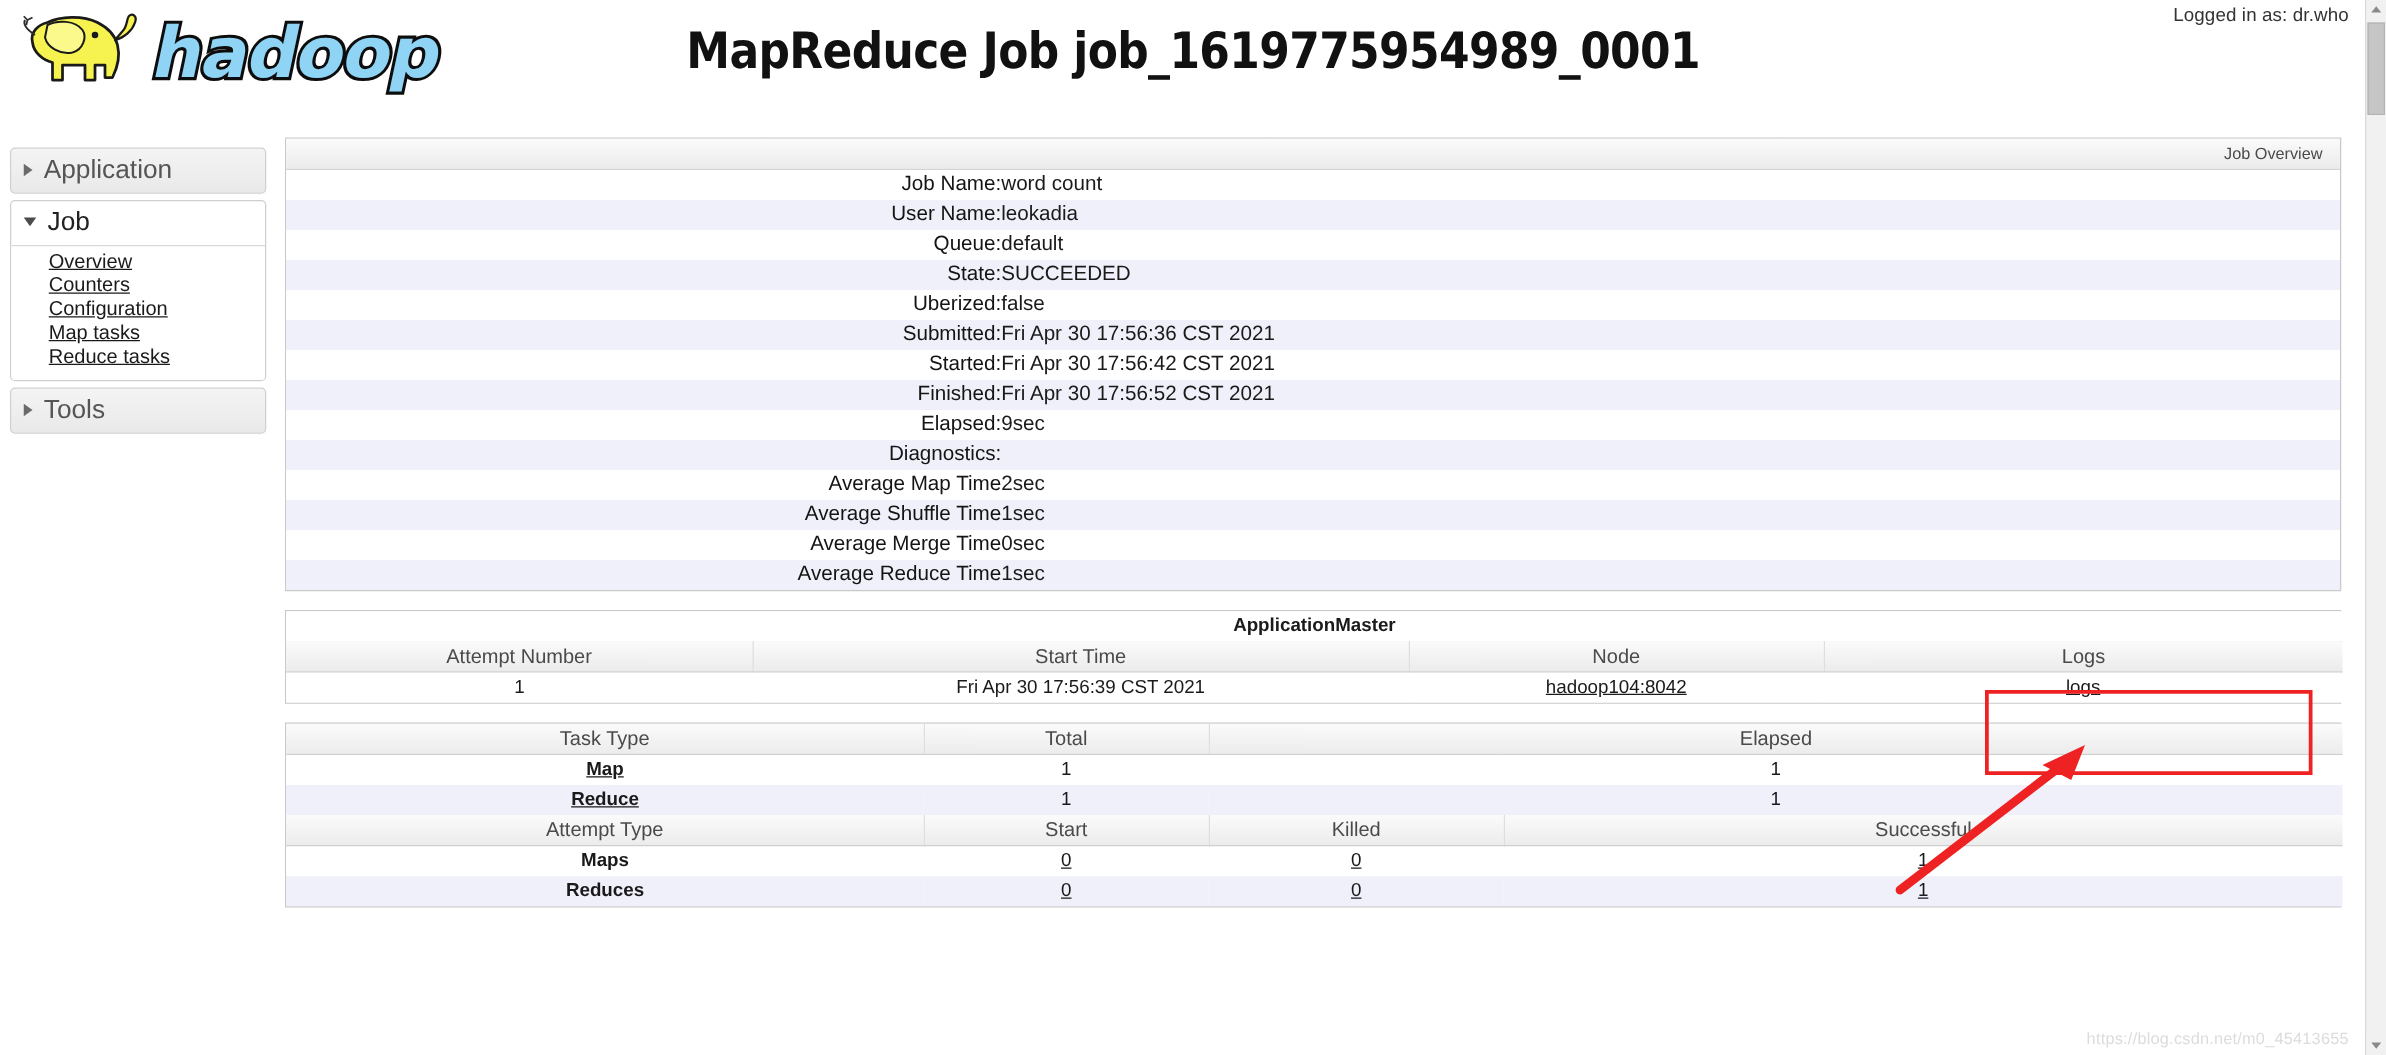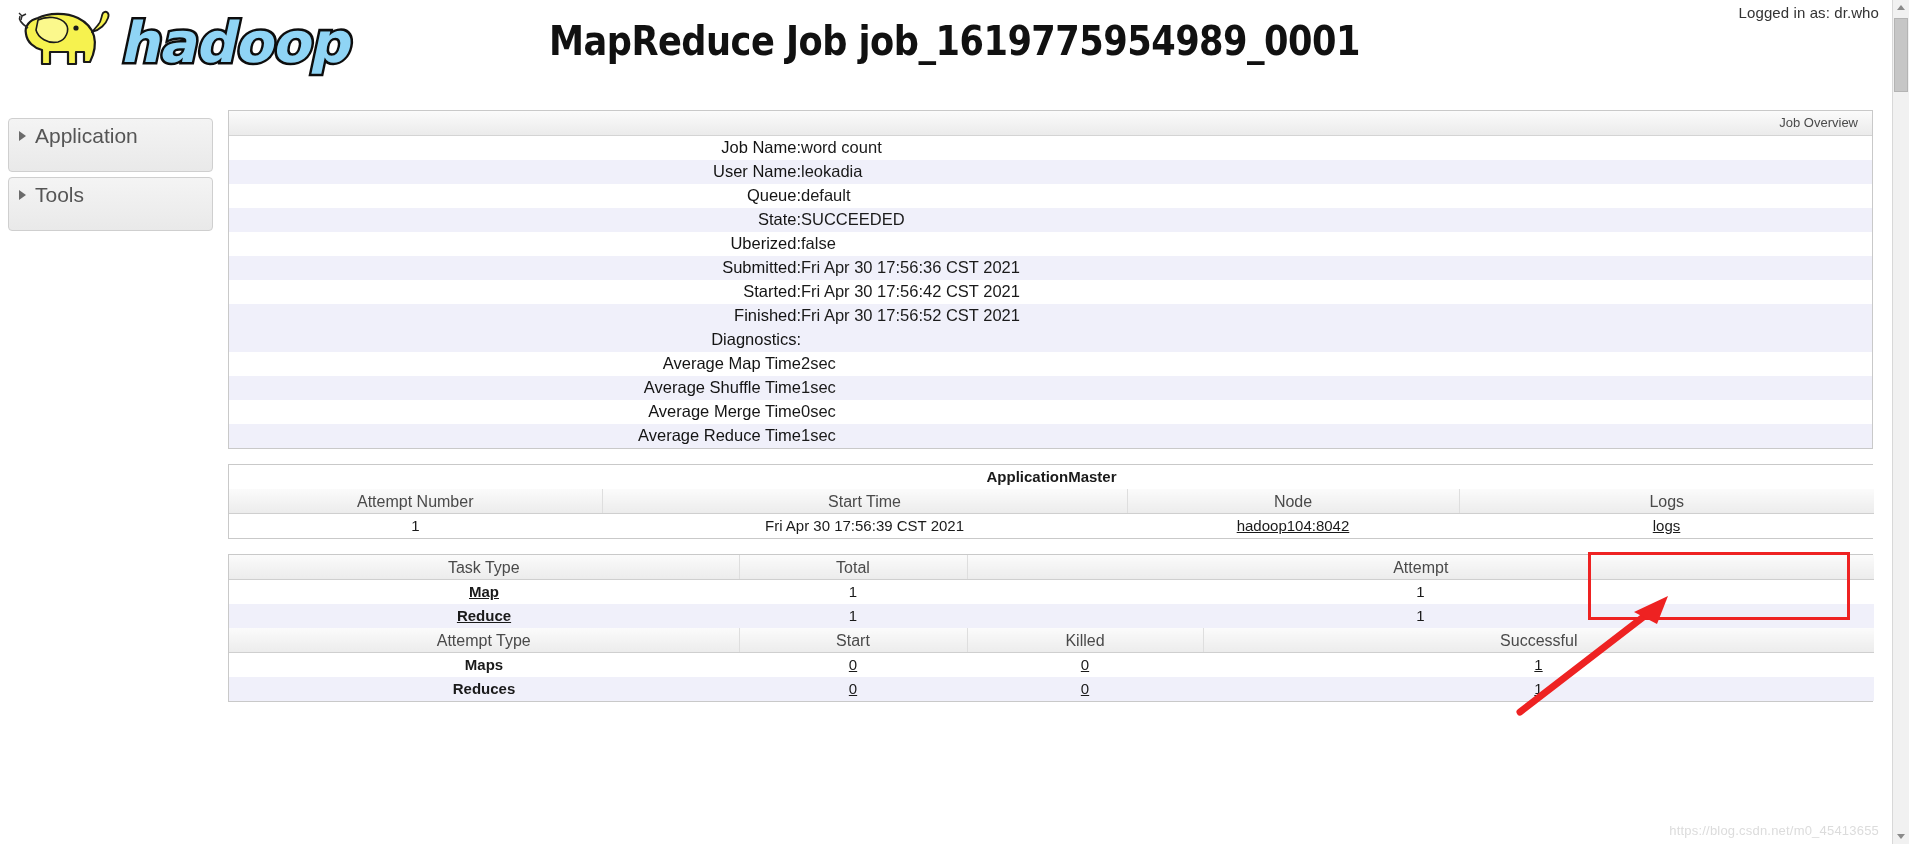--- a/index.html
+++ b/index.html
@@ -89,21 +89,21 @@
     margin-bottom: 5px;
     background: #ffffff;
     overflow: hidden;
   }
   .nav-block.collapsed {
     background: linear-gradient(#f4f4f4, #e9e9e9);
   }
   .nav-head {
     display: flex;
     align-items: center;
-    padding: 5px 6px 23px 10px;
+    padding: 5px 6px 6px 10px;
     font-size: 21px;
     color: #444444;
     font-family: "Liberation Sans", sans-serif;
   }
   .nav-block.collapsed .nav-head { color: #555555; }
   .nav-block.expanded .nav-head { color: #222222; }
   .tri {
     display: inline-block;
     margin-right: 9px;
     width: 0; height: 0;
@@ -278,20 +278,33 @@
 
   <nav class="sidebar">
 
     <div class="nav-block collapsed">
       <div class="nav-head">
         <span class="tri right"></span>
         <span>Application</span>
       </div>
     </div>
 
+    <div class="nav-block expanded">
+      <div class="nav-head">
+        <span class="tri down"></span>
+        <span>Job</span>
+      </div>
+      <div class="nav-sub">
+        <a class="nav-link">Overview</a>
+        <a class="nav-link">Counters</a>
+        <a class="nav-link">Configuration</a>
+        <a class="nav-link">Map tasks</a>
+        <a class="nav-link">Reduce tasks</a>
+      </div>
+    </div>
 
     <div class="nav-block collapsed">
       <div class="nav-head">
         <span class="tri right"></span>
         <span>Tools</span>
       </div>
     </div>
   </nav>
 
   <main class="content">
@@ -324,20 +337,24 @@
             <td class="jo-label">Submitted:</td>
             <td class="jo-value">Fri Apr 30 17:56:36 CST 2021</td>
           </tr>
           <tr class="odd">
             <td class="jo-label">Started:</td>
             <td class="jo-value">Fri Apr 30 17:56:42 CST 2021</td>
           </tr>
           <tr class="even">
             <td class="jo-label">Finished:</td>
             <td class="jo-value">Fri Apr 30 17:56:52 CST 2021</td>
+          </tr>
+          <tr class="odd">
+            <td class="jo-label">Elapsed:</td>
+            <td class="jo-value">9sec</td>
           </tr>
           <tr class="even">
             <td class="jo-label">Diagnostics:</td>
             <td class="jo-value"></td>
           </tr>
           <tr class="odd">
             <td class="jo-label">Average Map Time</td>
             <td class="jo-value">2sec</td>
           </tr>
           <tr class="even">
@@ -393,21 +410,21 @@
         <colgroup>
           <col style="width:510px">
             <col style="width:228px">
           <col style="width:236px">
             <col style="width:671px">
         </colgroup>
         <tbody>
           <tr>
             <th>Task Type</th>
             <th>Total</th>
-            <th colspan="2">Attempt</th>
+            <th colspan="2">Elapsed</th>
           </tr>
           <tr class="odd">
             <td>
               <a class="lnk bold">Map</a>
             </td>
             <td>1</td>
             <td colspan="2">1</td>
           </tr>
           <tr class="even">
             <td>

